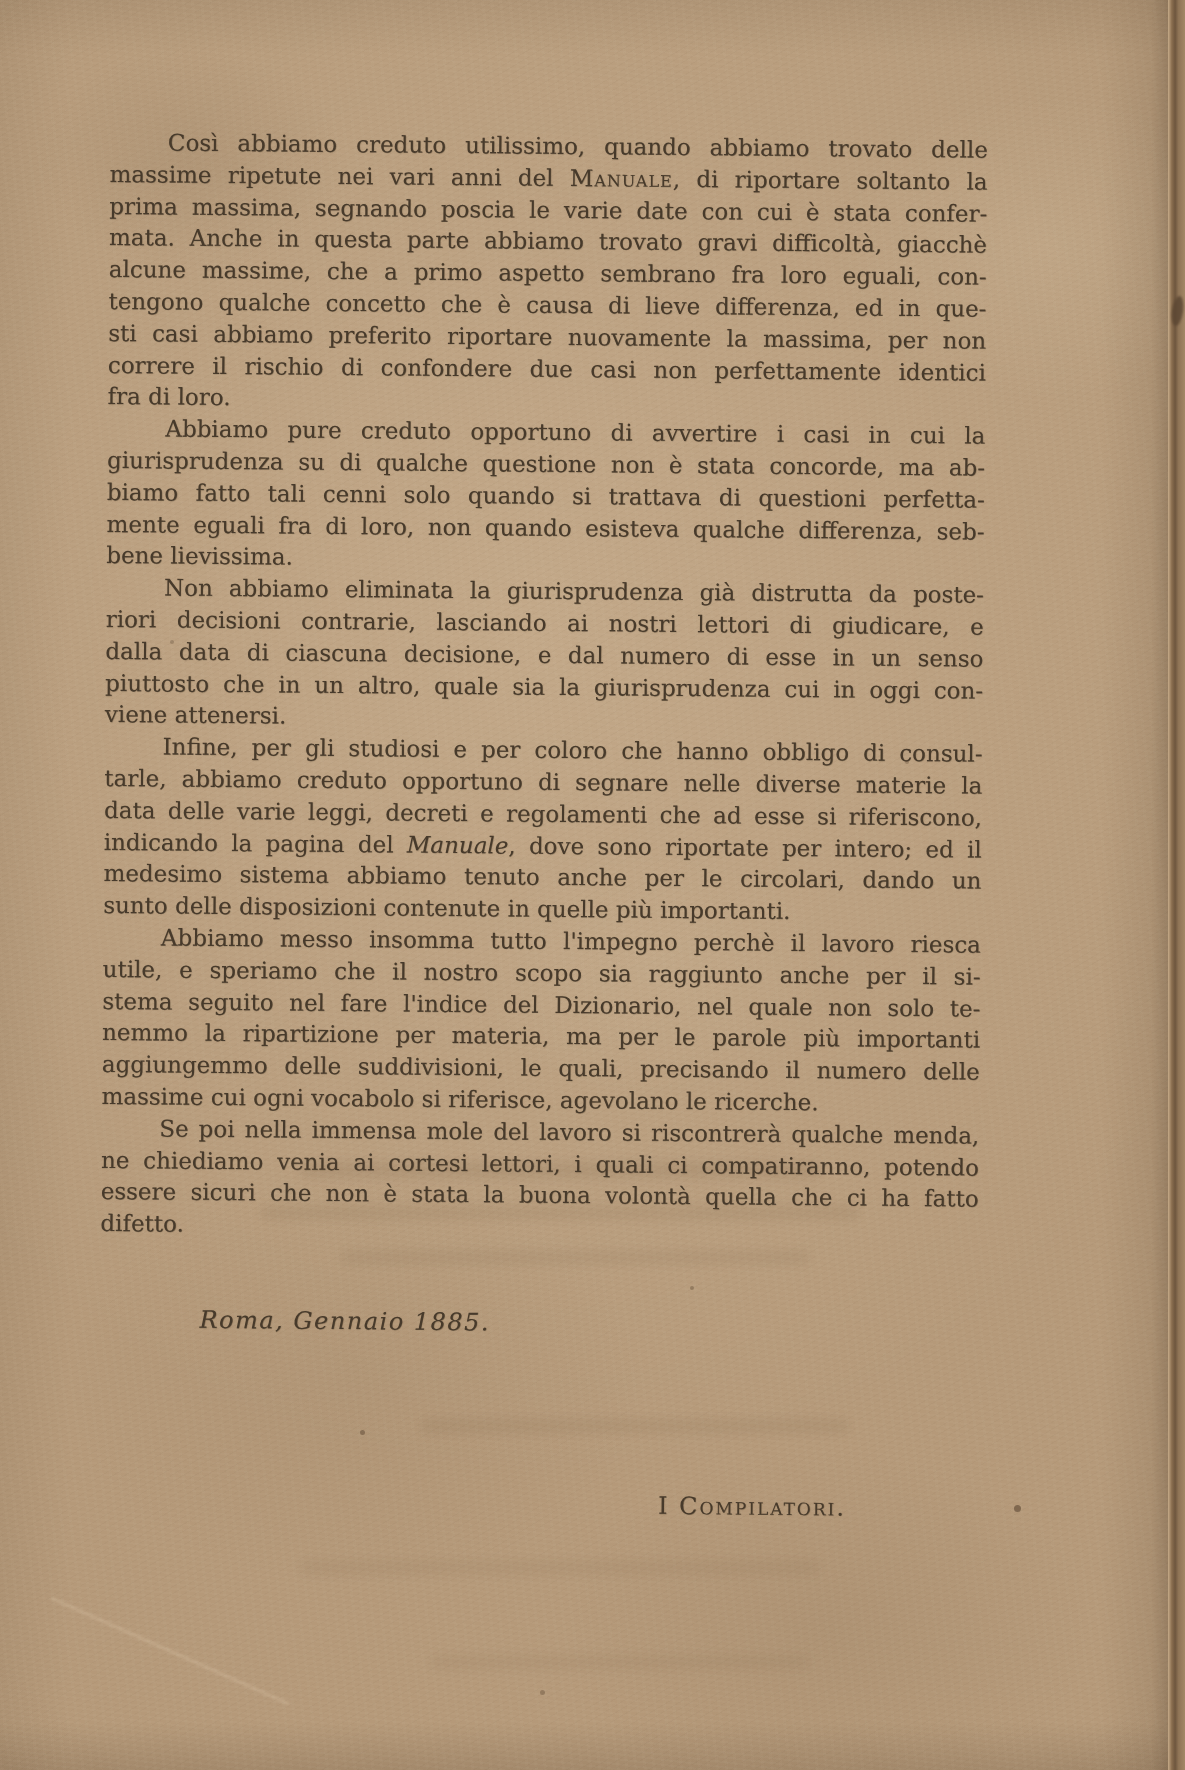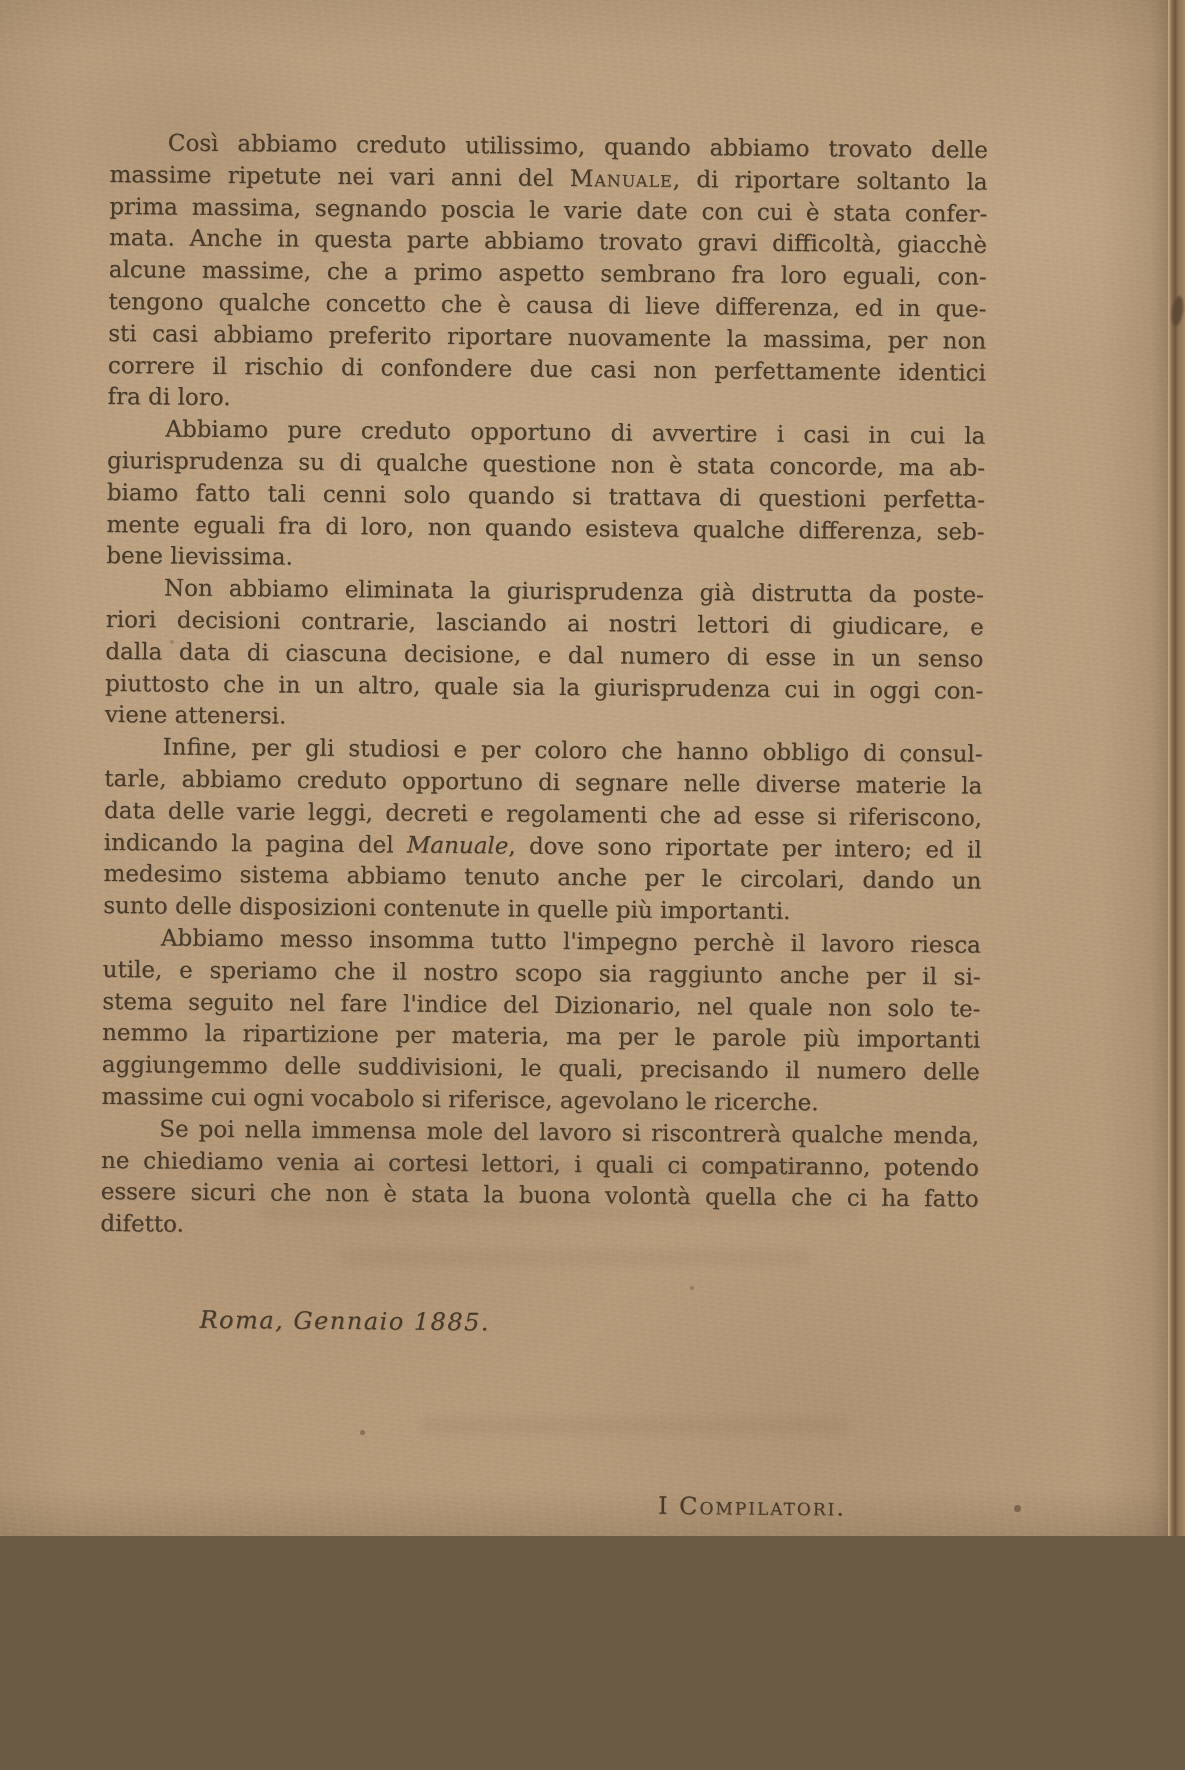--- a/index.html
+++ b/index.html
@@ -1,18 +1,18 @@
 <!DOCTYPE html>
 <html><head>
 <meta charset="utf-8">
 <style>
   html, body { margin: 0; padding: 0; background: #6b5a44; }
   .page {
     position: relative;
-    width: 1185px; height: 1536px;
+    width: 1185px; height: 1770px;
     overflow: hidden;
     background:
       radial-gradient(95% 70% at 45% 35%, rgba(255,236,205,0.18) 0%, rgba(255,236,205,0.06) 45%, rgba(0,0,0,0) 70%),
       linear-gradient(180deg, rgba(80,62,42,0.10) 0, rgba(80,62,42,0) 55px),
       linear-gradient(90deg, rgba(80,62,42,0.08) 0, rgba(80,62,42,0) 70px),
       linear-gradient(0deg, rgba(70,52,34,0.16) 0, rgba(70,52,34,0) 48px),
       radial-gradient(140% 120% at 50% 42%, rgba(0,0,0,0) 55%, rgba(60,44,28,0.10) 85%, rgba(60,44,28,0.18) 100%),
       #b59979;
   }
   

